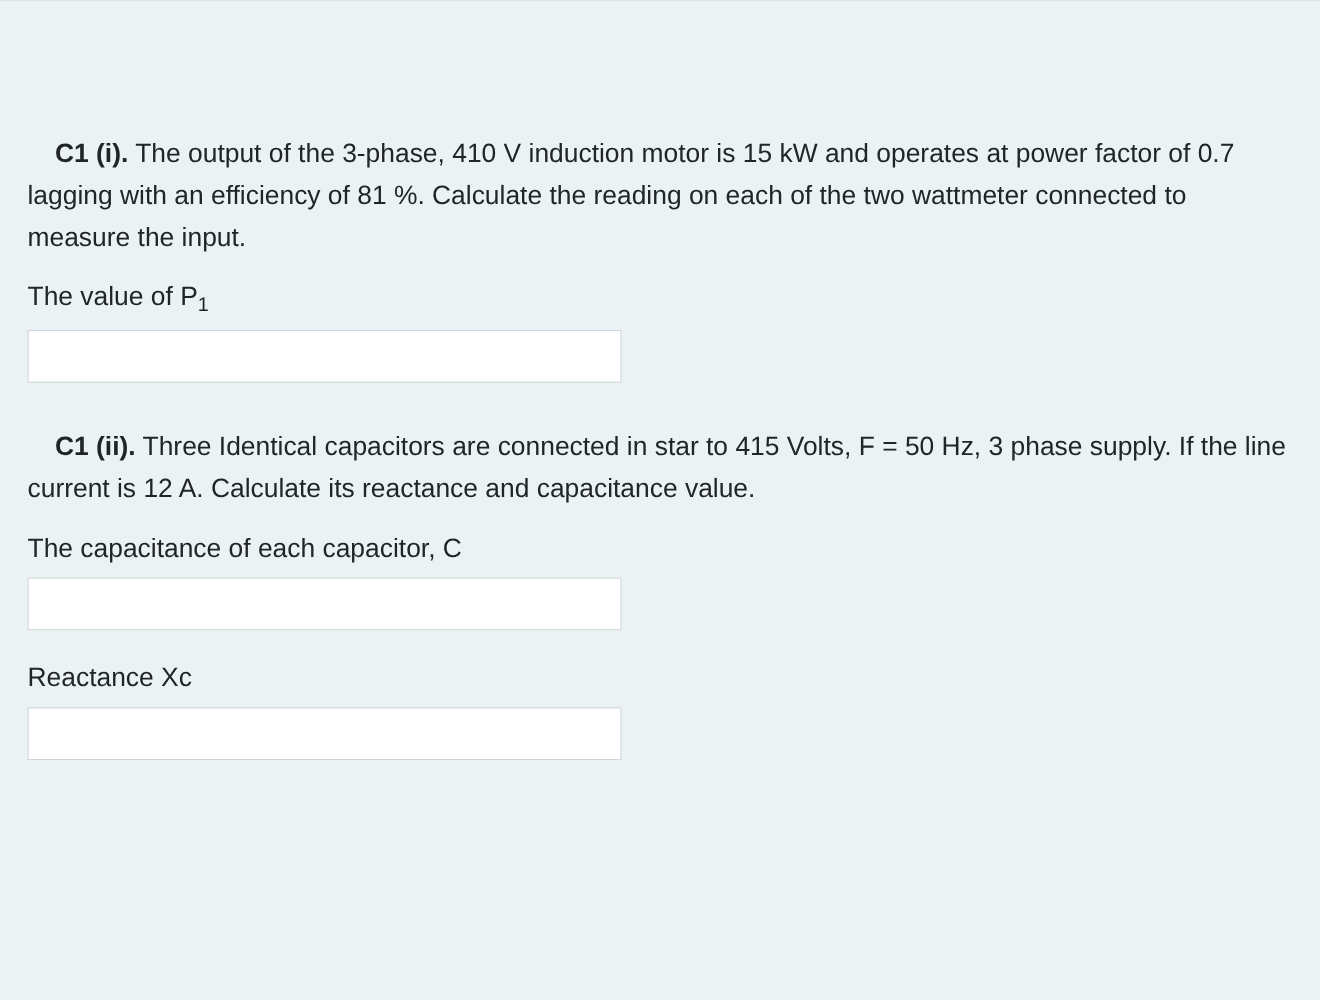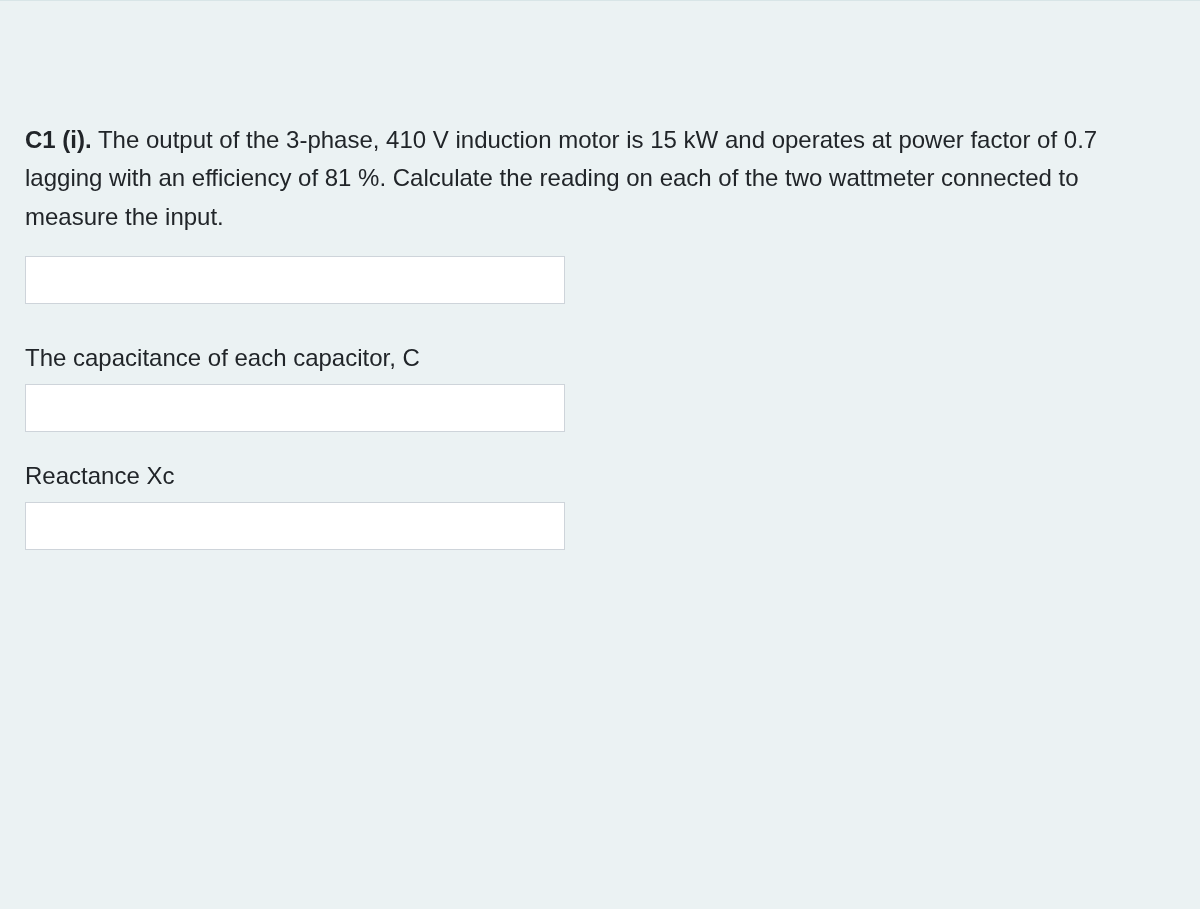--- a/index.html
+++ b/index.html
@@ -23,20 +23,21 @@
       margin-bottom: 40px;
     }
     .question-text {
       font-size: 24px;
       line-height: 1.6;
       color: #212529;
       margin-bottom: 20px;
     }
     .question-label {
       font-weight: bold;
+      margin-left: 25px;
     }
     .field-group {
       margin-bottom: 30px;
     }
     .field-label {
       font-size: 24px;
       color: #212529;
       margin-bottom: 12px;
       display: block;
     }
@@ -58,26 +59,32 @@
 <body>
 
 <div class="content-area">
 
   <div class="question-block">
     <p class="question-text">
       <span class="question-label">C1 (i).</span><span> The output of the 3-phase, 410 V induction motor is 15 kW and operates at power factor of 0.7 lagging with an efficiency of 81 %. Calculate the reading on each of the two wattmeter connected to measure the input.</span>
     </p>
 
     <div class="field-group">
+      <label class="field-label">
+        <span>The value of  P</span><sub>1</sub>
+      </label>
       <input type="text" class="answer-input" value="" style="">
     </div>
 
   </div>
 
   <div class="question-block">
+    <p class="question-text">
+      <span class="question-label">C1 (ii).</span><span> Three Identical capacitors are connected in star to 415 Volts, F = 50 Hz, 3 phase supply. If the line current is 12 A. Calculate its reactance and capacitance value.</span>
+    </p>
 
     <div class="field-group">
       <label class="field-label">The capacitance of each capacitor, C</label>
       <input type="text" class="answer-input" value="" style="">
     </div>
 
     <div class="field-group">
       <label class="field-label">Reactance Xc</label>
       <input type="text" class="answer-input" value="" style="">
     </div>

